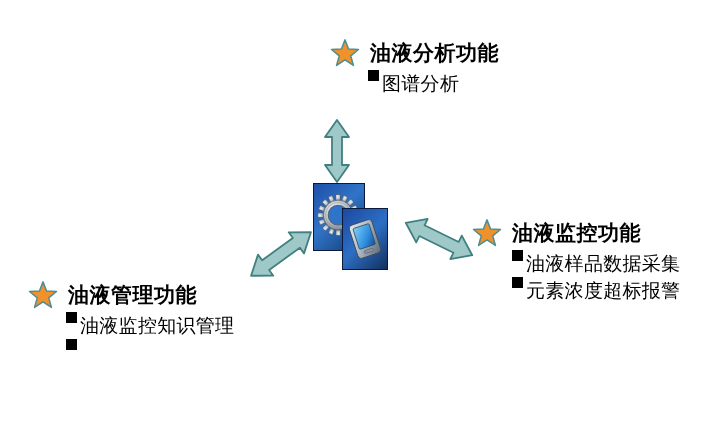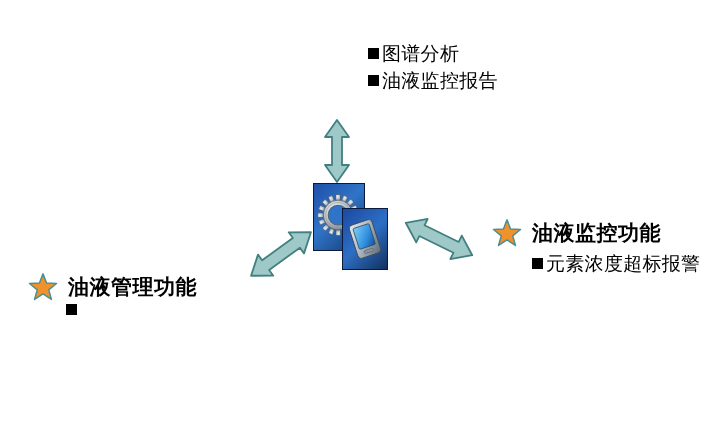--- a/index.html
+++ b/index.html
@@ -39,21 +39,20 @@
     letter-spacing: 0.5px;
   }
 
   .bullet-list {
     list-style: none;
     margin: 2px 0 0 0;
     padding: 0;
   }
   .bullet-item {
     display: flex;
-    align-items: center;
     font-size: 19px;
     font-weight: 500;
     color: #000000;
     line-height: 27px;
     letter-spacing: 0.3px;
   }
   .bullet-mark {
     display: inline-block;
     width: 11px;
     height: 11px;
@@ -84,54 +83,64 @@
   
   .arrow { position: absolute; }
   .arrow svg { display: block; overflow: visible; }
 </style>
 </head>
 <body>
 
 <div id="diagram">
 
   <div class="group" style="left:330px; top:38px;">
+    <div class="group-head">
+      <svg class="head-star" viewBox="0 0 32 32">
+        <polygon points="16,2 19.8,11.8 30.4,12.3 22.1,19 25,29.3 16,23.3 7,29.3 9.9,19 1.6,12.3 12.2,11.8" fill="#f0922b" stroke="#4e8e93" stroke-width="1.6" stroke-linejoin="round"></polygon>
+      </svg>
+      <span class="head-title">油液分析功能</span>
+    </div>
     <ul class="bullet-list indent-top">
       <li class="bullet-item">
         <span class="bullet-mark"></span>
         <span>图谱分析</span>
       </li>
-      <li class="bullet-item">
-        <span class="bullet-mark"></span>
-        <span>油液监控报告</span>
-      </li>
     </ul>
   </div>
 
-  <div class="group" style="left:28px; top:272px;">
+  <div class="group" style="left:28px; top:280px;">
     <div class="group-head">
       <svg class="head-star" viewBox="0 0 32 32">
         <polygon points="16,2 19.8,11.8 30.4,12.3 22.1,19 25,29.3 16,23.3 7,29.3 9.9,19 1.6,12.3 12.2,11.8" fill="#f0922b" stroke="#4e8e93" stroke-width="1.6" stroke-linejoin="round"></polygon>
       </svg>
       <span class="head-title">油液管理功能</span>
     </div>
     <ul class="bullet-list indent-left">
       <li class="bullet-item">
         <span class="bullet-mark"></span>
+        <span>油液监控知识管理</span>
+      </li>
+      <li class="bullet-item">
+        <span class="bullet-mark"></span>
       </li>
     </ul>
   </div>
 
-  <div class="group" style="left:492px; top:218px;">
+  <div class="group" style="left:472px; top:218px;">
     <div class="group-head">
       <svg class="head-star" viewBox="0 0 32 32">
         <polygon points="16,2 19.8,11.8 30.4,12.3 22.1,19 25,29.3 16,23.3 7,29.3 9.9,19 1.6,12.3 12.2,11.8" fill="#f0922b" stroke="#4e8e93" stroke-width="1.6" stroke-linejoin="round"></polygon>
       </svg>
       <span class="head-title">油液监控功能</span>
     </div>
     <ul class="bullet-list indent-right">
+      <li class="bullet-item">
+        <span class="bullet-mark"></span>
+        <span>油液样品数据采集</span>
+      </li>
       <li class="bullet-item">
         <span class="bullet-mark"></span>
         <span>元素浓度超标报警</span>
       </li>
     </ul>
   </div>
 
   <div class="tile tile-gear" style="left:313px; top:183px; width:52px; height:68px;">
     <svg viewBox="0 0 52 68" preserveAspectRatio="none">
       <defs>

